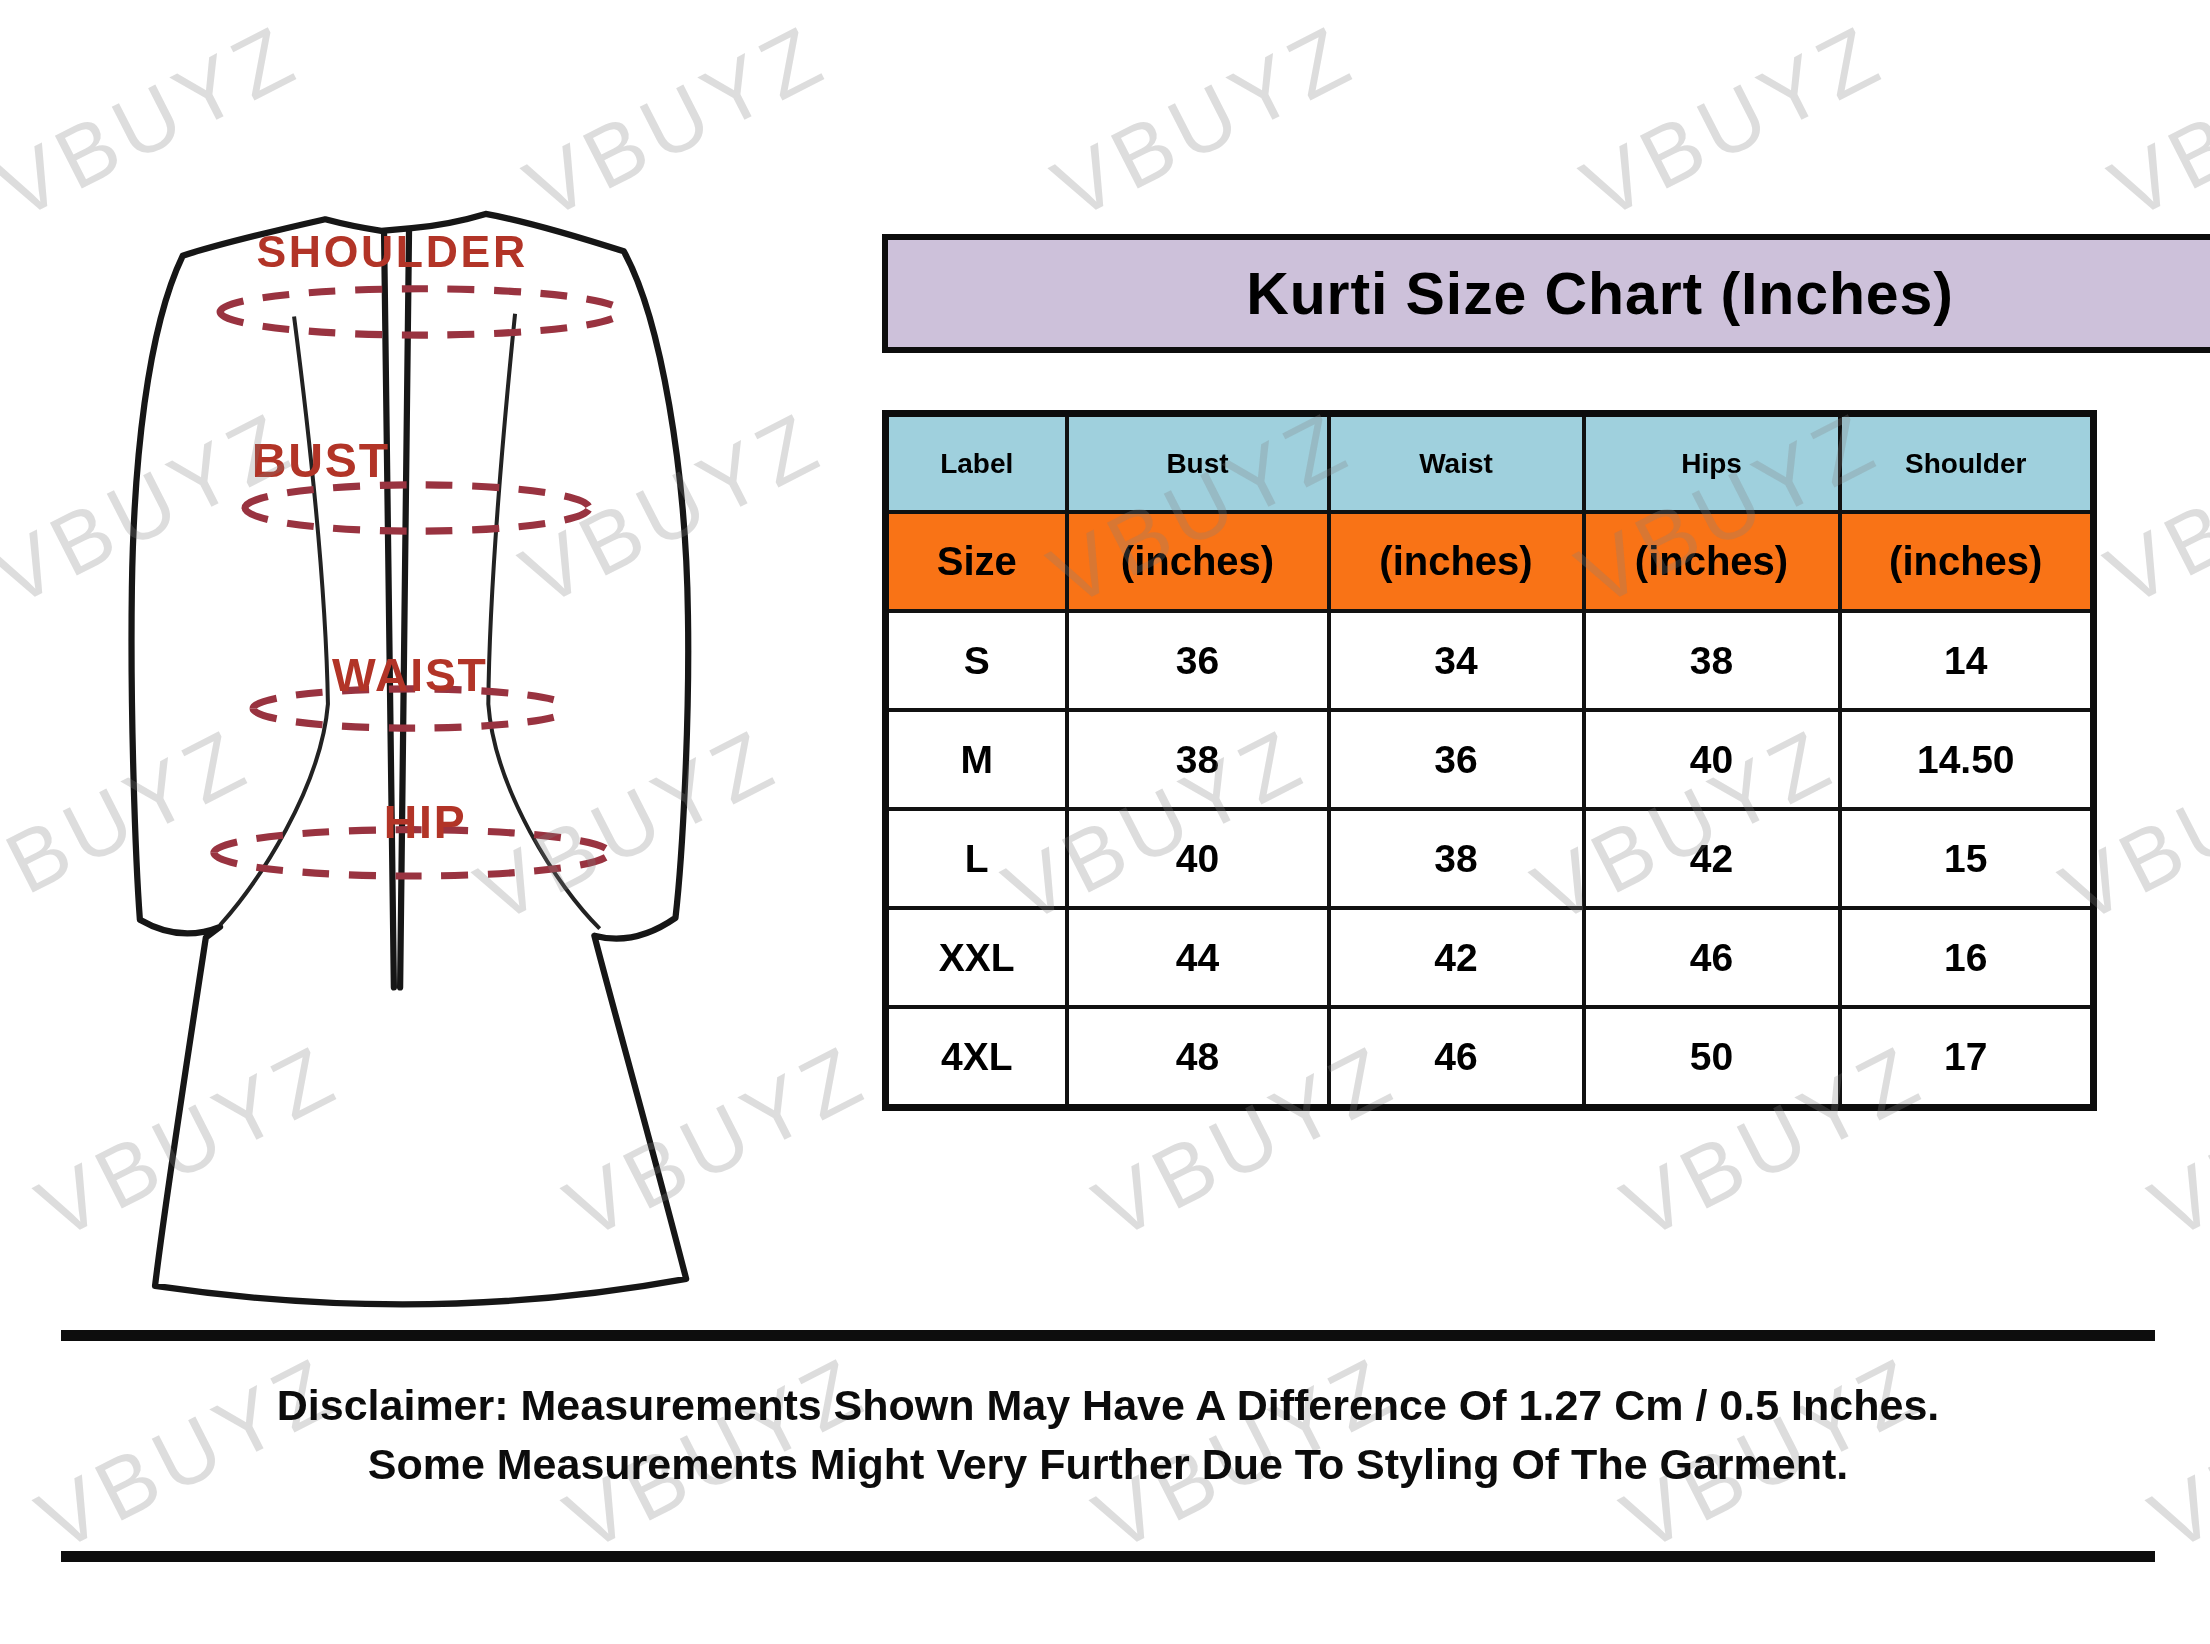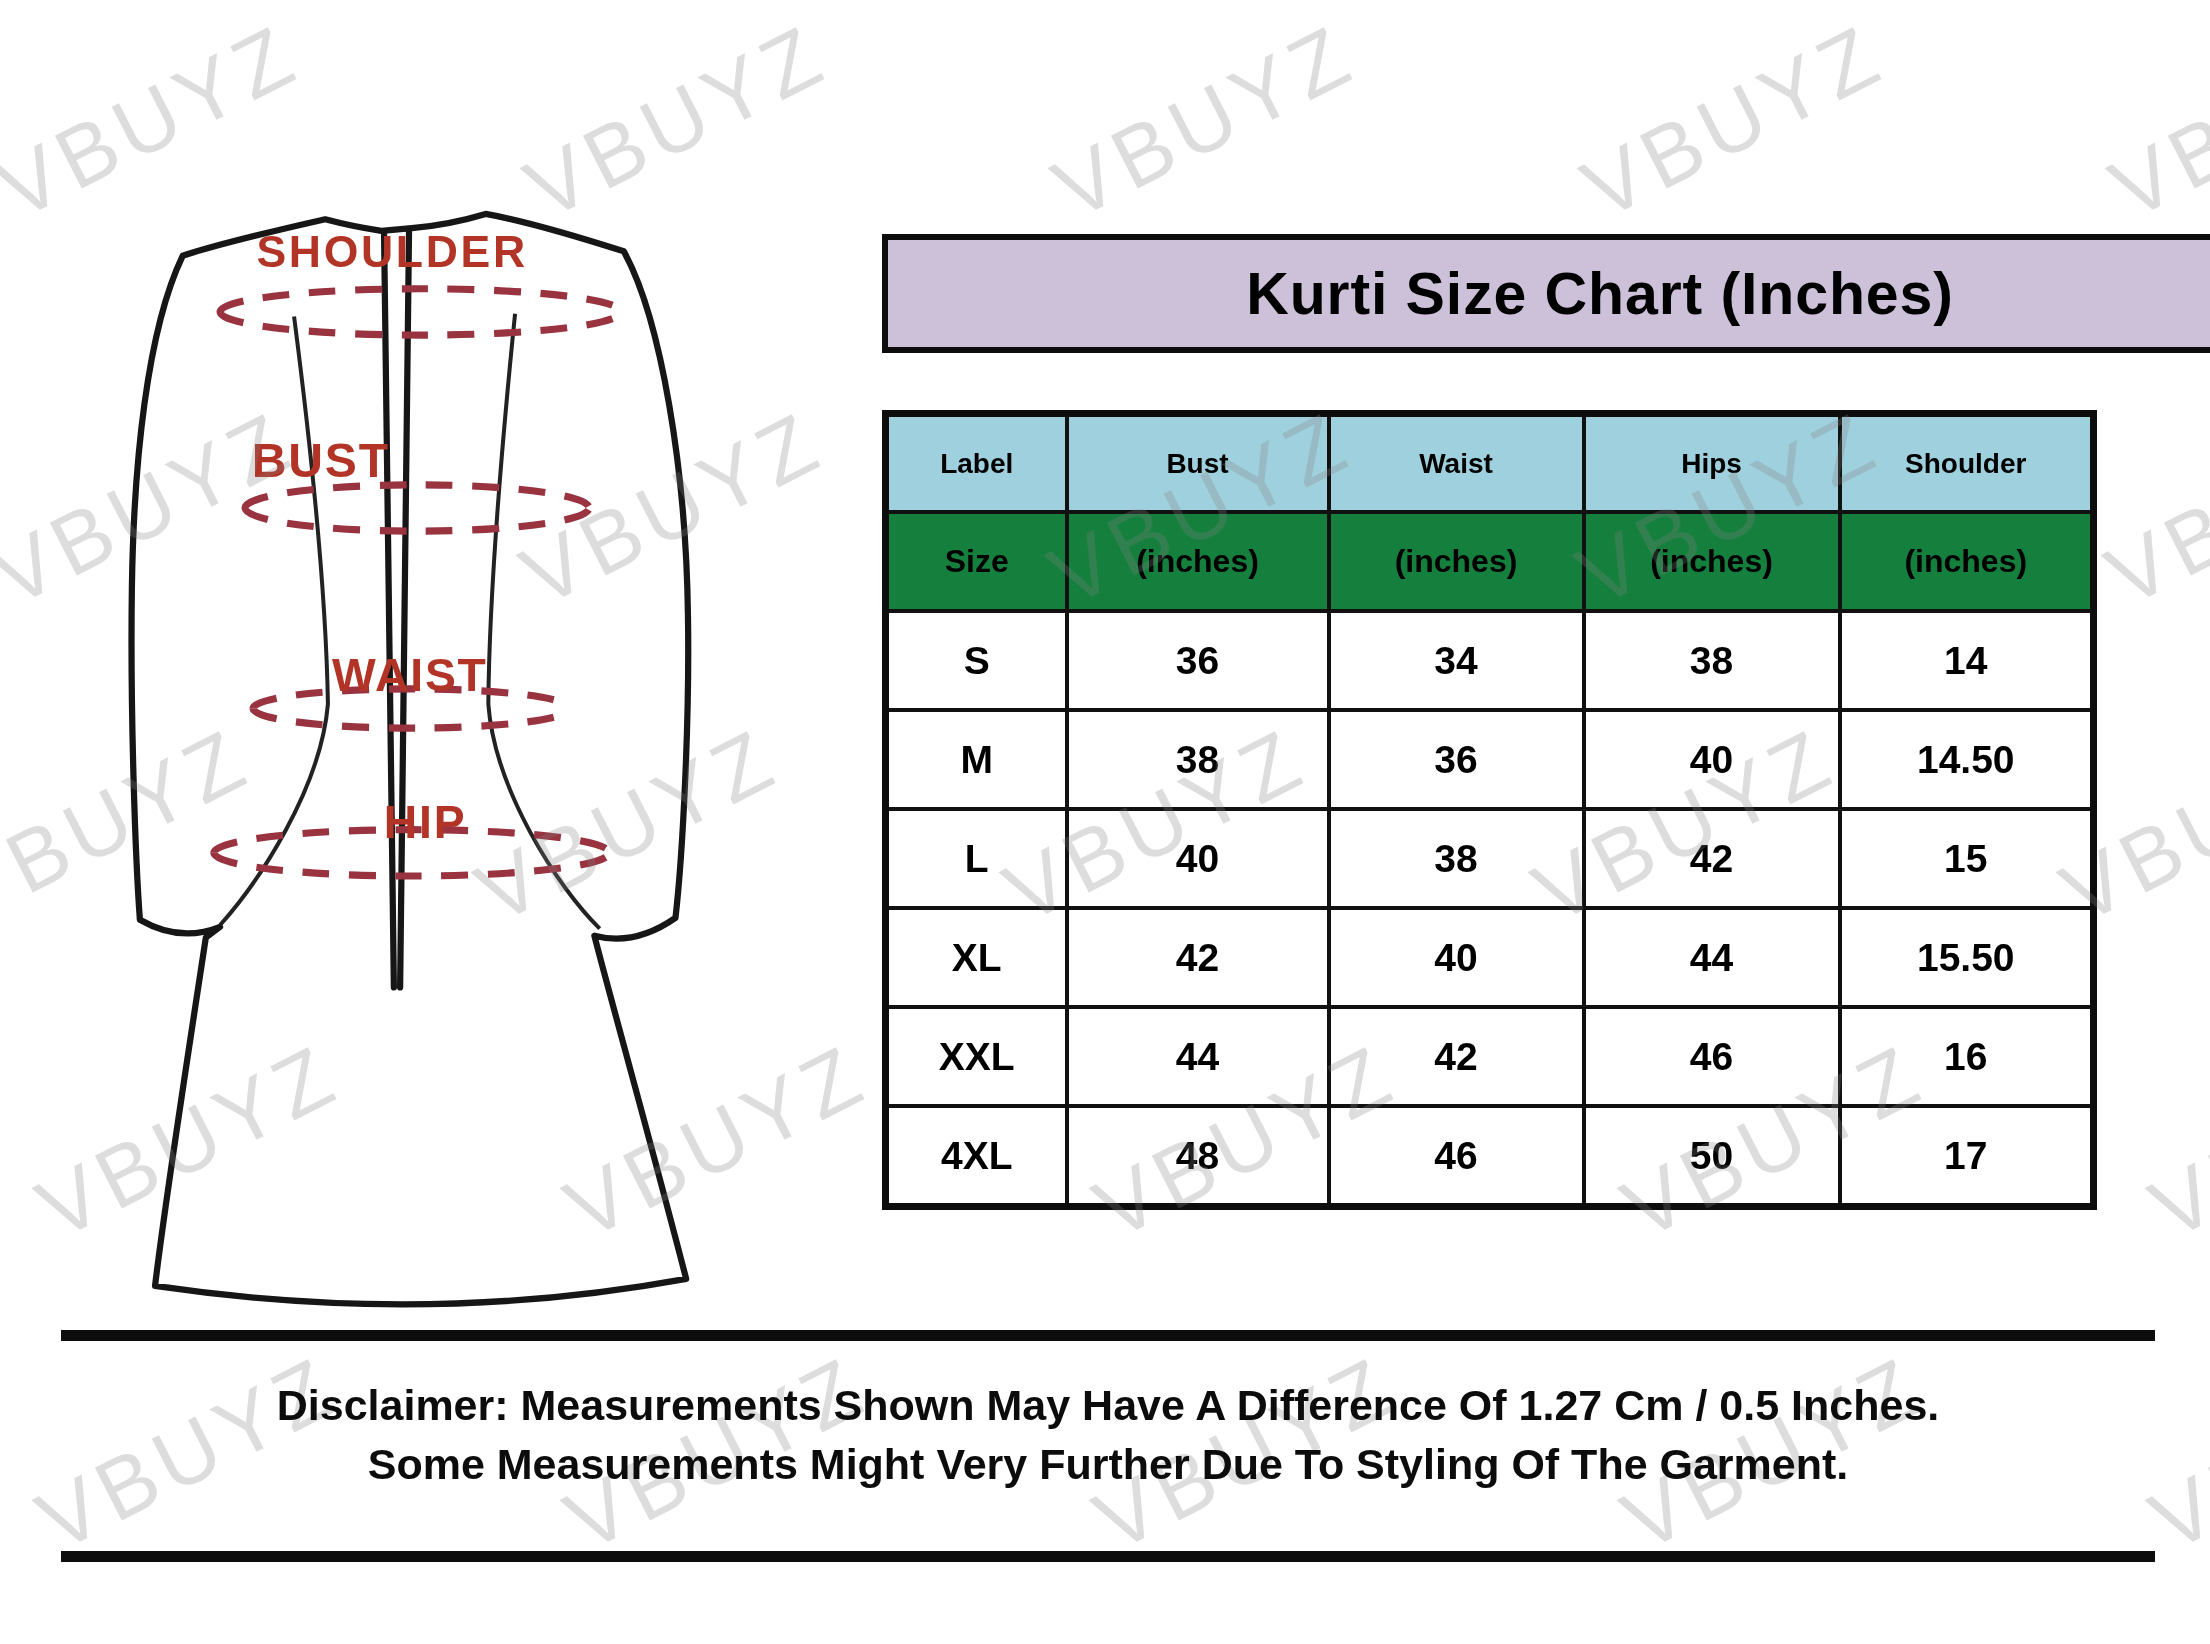--- a/index.html
+++ b/index.html
@@ -24,21 +24,21 @@
   
   .size-table{
     position:absolute;left:882px;top:365px;width:1207px;z-index:1;
     border-collapse:collapse;table-layout:fixed;border:7.1px solid #0d0d0d;
   }
   .size-table td{
     border:4.5px solid #111;text-align:center;vertical-align:middle;
     font-weight:bold;color:#000;padding:0;
   }
   .row-blue td{height:93px;background:#9fd0dd;font-size:28px;}
-  .row-peach td{height:95px;background:#15803d;font-size:32px;text-align:center;}
+  .row-peach td{height:95px;background:#f97316;font-size:40px;text-align:center;}
   .row-data td{height:95px;background:#ffffff;font-size:39px;}
 
   
   .rule{position:absolute;left:61px;width:2094px;height:10.7px;background:#0d0d0d;z-index:4;}
   .rule-top{top:1285px;}
   .rule-bottom{top:1506px;}
   .disclaimer{
     position:absolute;left:61px;top:1331px;width:2094px;text-align:center;z-index:4;
     font-size:43px;font-weight:bold;color:#0c0c0c;line-height:59px;
   }
@@ -144,27 +144,20 @@
         <td>36</td>
         <td>40</td>
         <td>14.50</td>
       </tr>
       <tr class="row-data">
         <td>L</td>
         <td>40</td>
         <td>38</td>
         <td>42</td>
         <td>15</td>
-      </tr>
-      <tr class="row-data">
-        <td>XL</td>
-        <td>42</td>
-        <td>40</td>
-        <td>44</td>
-        <td>15.50</td>
       </tr>
       <tr class="row-data">
         <td>XXL</td>
         <td>44</td>
         <td>42</td>
         <td>46</td>
         <td>16</td>
       </tr>
       <tr class="row-data">
         <td>4XL</td>

